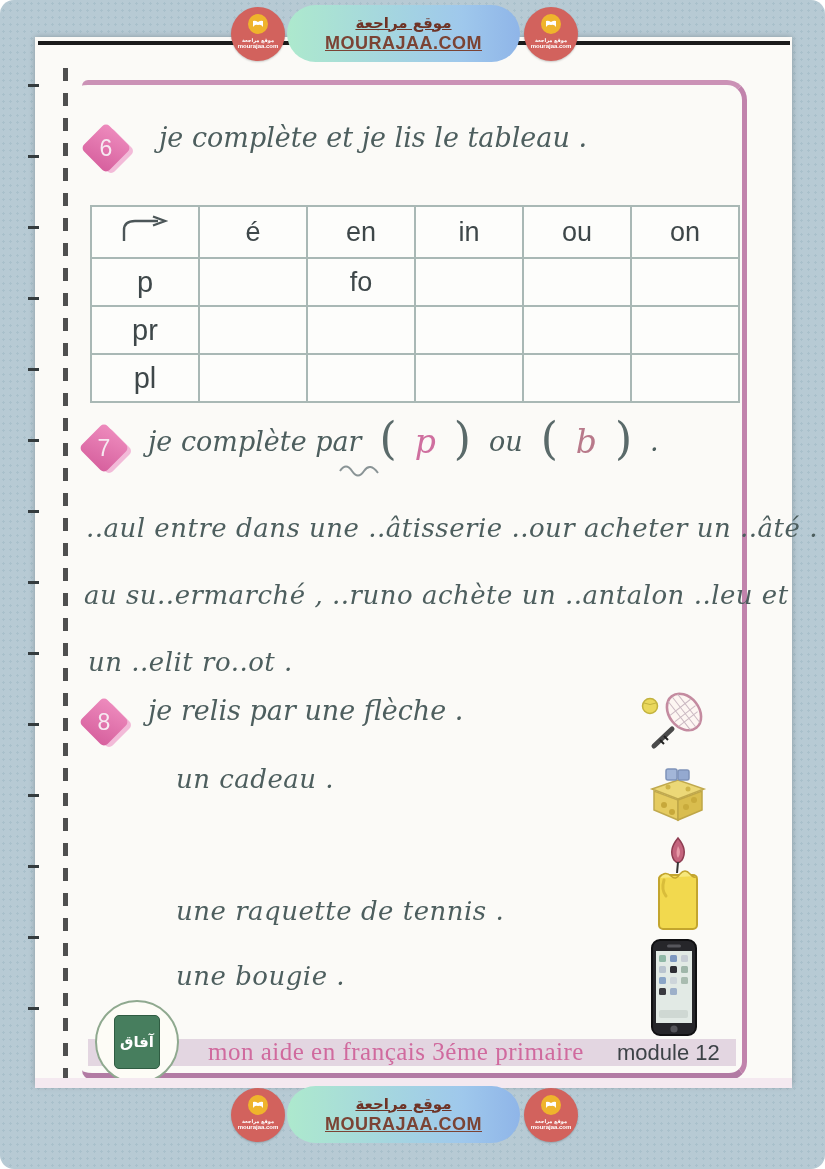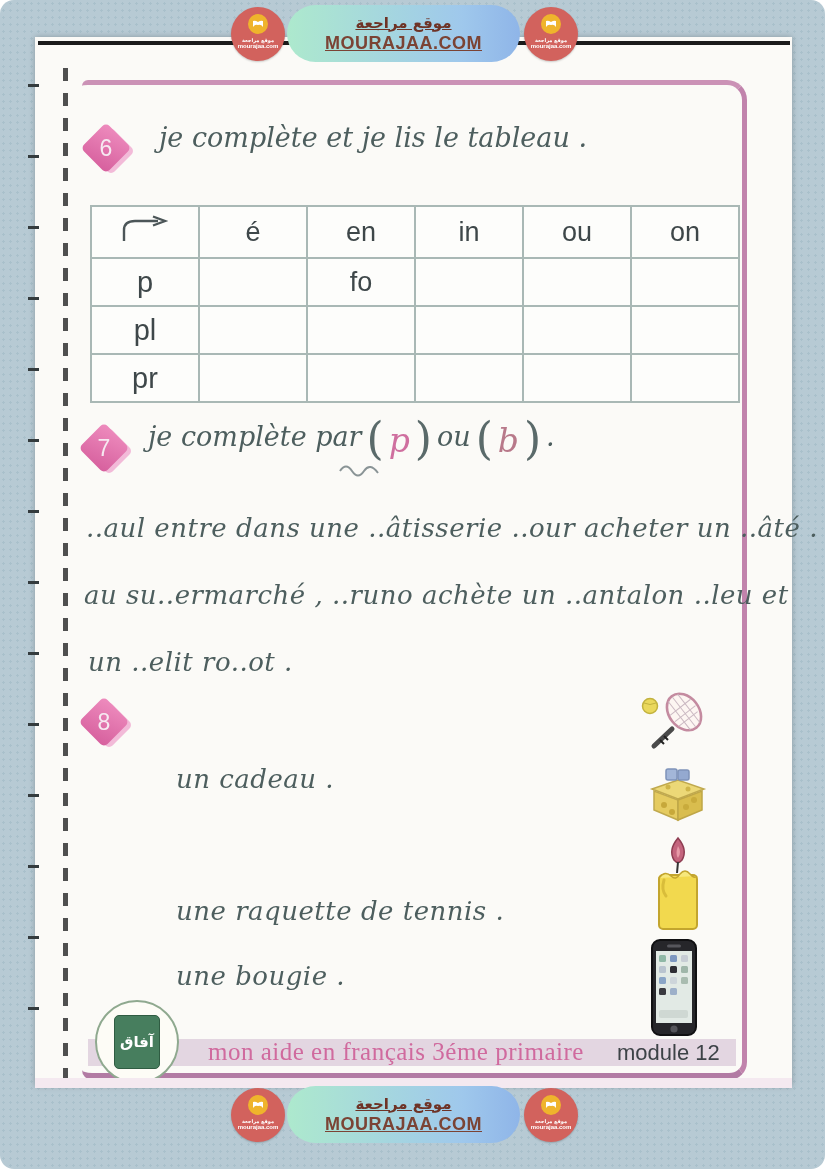--- a/index.html
+++ b/index.html
@@ -55,21 +55,21 @@
   
   table.sounds{border-collapse:collapse;background:#fdfdfb;}
   table.sounds td{
     border:2px solid #a9b8b5;text-align:center;vertical-align:middle;
     font-family:"Liberation Sans",sans-serif;color:#3e4749;
   }
   td.hdr{height:48px;font-size:27px;}
   td.rowlbl{height:44px;font-size:29px;}
   td.cell{font-size:27px;}
   
-  .ex7-title{display:flex;align-items:flex-start;gap:5px;}
+  .ex7-title{display:flex;align-items:center;gap:18px;}
   .paren{font-family:"DejaVu Serif",serif;font-size:44px;font-weight:300;color:#5a6a6a;line-height:40px;transform:translateY(-2px);}
   .letter-p{font-family:"DejaVu Serif",serif;font-style:italic;font-size:33px;color:#cf6f9f;}
   .letter-b{font-family:"DejaVu Serif",serif;font-style:italic;font-size:33px;color:#b8798a;}
   
   .footer-band{left:88px;top:1039px;width:648px;height:27px;background:#e3d6e1;}
   .footer-series{font-family:"Liberation Serif",serif;font-size:25px;color:#d06a9e;letter-spacing:.5px;white-space:nowrap;}
   .footer-module{font-family:"Liberation Sans",sans-serif;font-size:22px;color:#3d4347;white-space:nowrap;}
   .school-logo{
     left:95px;top:1000px;width:84px;height:84px;border-radius:50%;
     background:#fdfcf6;border:2px solid #8fa98f;box-sizing:border-box;
@@ -140,29 +140,29 @@
     </tr>
     <tr>
       <td class="rowlbl">p</td>
       <td class="cell"></td>
       <td class="cell">fo</td>
       <td class="cell"></td>
       <td class="cell"></td>
       <td class="cell"></td>
     </tr>
     <tr>
+      <td class="rowlbl">pr</td>
+      <td class="cell"></td>
+      <td class="cell"></td>
+      <td class="cell"></td>
+      <td class="cell"></td>
+      <td class="cell"></td>
+    </tr>
+    <tr>
       <td class="rowlbl">pl</td>
-      <td class="cell"></td>
-      <td class="cell"></td>
-      <td class="cell"></td>
-      <td class="cell"></td>
-      <td class="cell"></td>
-    </tr>
-    <tr>
-      <td class="rowlbl">pr</td>
       <td class="cell"></td>
       <td class="cell"></td>
       <td class="cell"></td>
       <td class="cell"></td>
       <td class="cell"></td>
     </tr>
   </tbody>
     </table>
 
   <div class="diamond-wrap" style="left:82px;top:427px;">
@@ -187,20 +187,21 @@
 
   <div class="abs cursive fill-line" style="left:86px;top:507px;">..aul entre dans une ..âtisserie  ..our acheter un ..âté .</div>
   <div class="abs cursive fill-line" style="left:84px;top:574px;">au su..ermarché , ..runo achète un ..antalon ..leu et</div>
   <div class="abs cursive fill-line" style="left:88px;top:641px;font-style:italic;">un ..elit ro..ot .</div>
 
   <div class="diamond-wrap" style="left:82px;top:701px;">
     <div class="diamond-shadow"></div>
     <div class="diamond-main"></div>
     <div class="diamond-num">8</div>
   </div>
+  <div class="abs cursive ex-title" style="left:148px;top:695px;">je relis par une flèche .</div>
 
   <div class="abs cursive fill-line" style="left:176px;top:758px;">un cadeau .</div>
   <div class="abs cursive fill-line" style="left:176px;top:890px;">une raquette de tennis .</div>
   <div class="abs cursive fill-line" style="left:176px;top:955px;">une bougie .</div>
 
   <svg class="abs" style="left:636px;top:688px;" width="80" height="68" viewBox="0 0 80 68">
     <g transform="rotate(-38 48 24)">
       <ellipse cx="48" cy="24" rx="15" ry="20" fill="#fdf6f2" stroke="#c48ba0" stroke-width="2.6"></ellipse>
       <path d="M35 18 h26 M35 26 h26 M35 32 h24 M42 6 v36 M48 5 v38 M54 6 v36" stroke="#cbb9c2" stroke-width="1"></path>
     </g>

